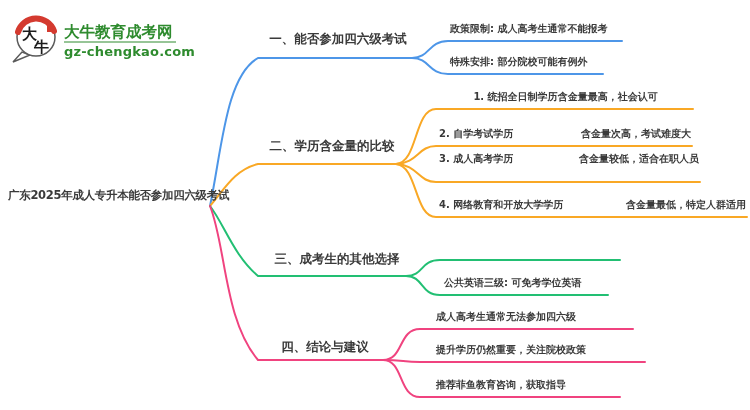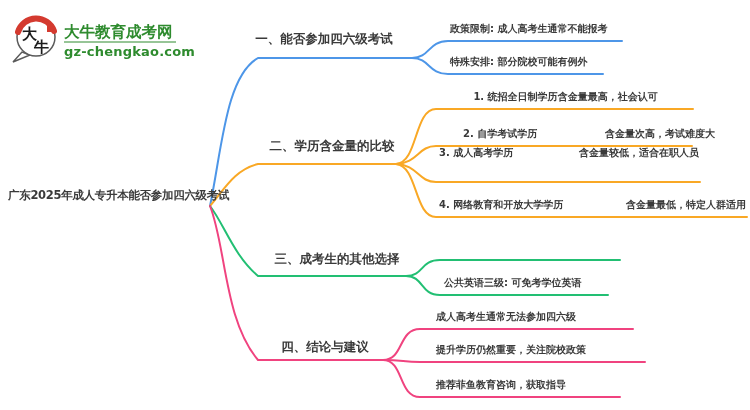--- a/index.html
+++ b/index.html
@@ -52,37 +52,37 @@
       <text class="logo-mark" x="26" y="46" font-size="15">牛</text>
       <rect x="39" y="19" width="7" height="7" fill="#D43A2F"></rect>
       <text class="logo-name" x="56" y="31" font-size="15.5">大牛教育成考网</text>
       <line x1="56" y1="36" x2="168" y2="36" stroke="#2E8B2E" stroke-width="1"></line>
       <text class="logo-url" x="56" y="50" font-size="13">gz-chengkao.com</text>
     </svg>
   </div>
 
   <div class="node central" style="left:8px;top:188px;">广东2025年成人专升本能否参加四六级考试</div>
 
-  <div class="node branch-label" style="left:244px;top:31px;width:160px;">一、能否参加四六级考试</div>
+  <div class="node branch-label" style="left:258px;top:31px;width:160px;">一、能否参加四六级考试</div>
   <div class="node branch-label" style="left:256px;top:138px;width:152px;">二、学历含金量的比较</div>
   <div class="node branch-label" style="left:262px;top:251px;width:150px;">三、成考生的其他选择</div>
   <div class="node branch-label" style="left:262px;top:339px;width:126px;">四、结论与建议</div>
 
   <div class="node leaf" style="left:450px;top:22px;">政策限制: 成人高考生通常不能报考</div>
   <div class="node leaf" style="left:450px;top:55px;">特殊安排: 部分院校可能有例外</div>
 
   <div class="node leaf pair" style="left:439px;top:90px;width:253px;justify-content:center;">
     <span>1. 统招全日制学历</span>
     <span>含金量最高，社会认可</span>
   </div>
-  <div class="node leaf pair" style="left:439px;top:127px;width:252px;margin-left:24px;">
+  <div class="node leaf pair" style="left:439px;top:127px;width:252px;">
     <span>2. 自学考试学历</span>
     <span>含金量次高，考试难度大</span>
   </div>
-  <div class="node leaf pair" style="left:439px;top:146px;width:260px;">
+  <div class="node leaf pair" style="left:439px;top:152px;width:260px;">
     <span>3. 成人高考学历</span>
     <span>含金量较低，适合在职人员</span>
   </div>
   <div class="node leaf pair" style="left:439px;top:198px;width:307px;">
     <span>4. 网络教育和开放大学学历</span>
     <span>含金量最低，特定人群适用</span>
   </div>
 
   <div class="node leaf" style="left:444px;top:276px;">公共英语三级: 可免考学位英语</div>
 

